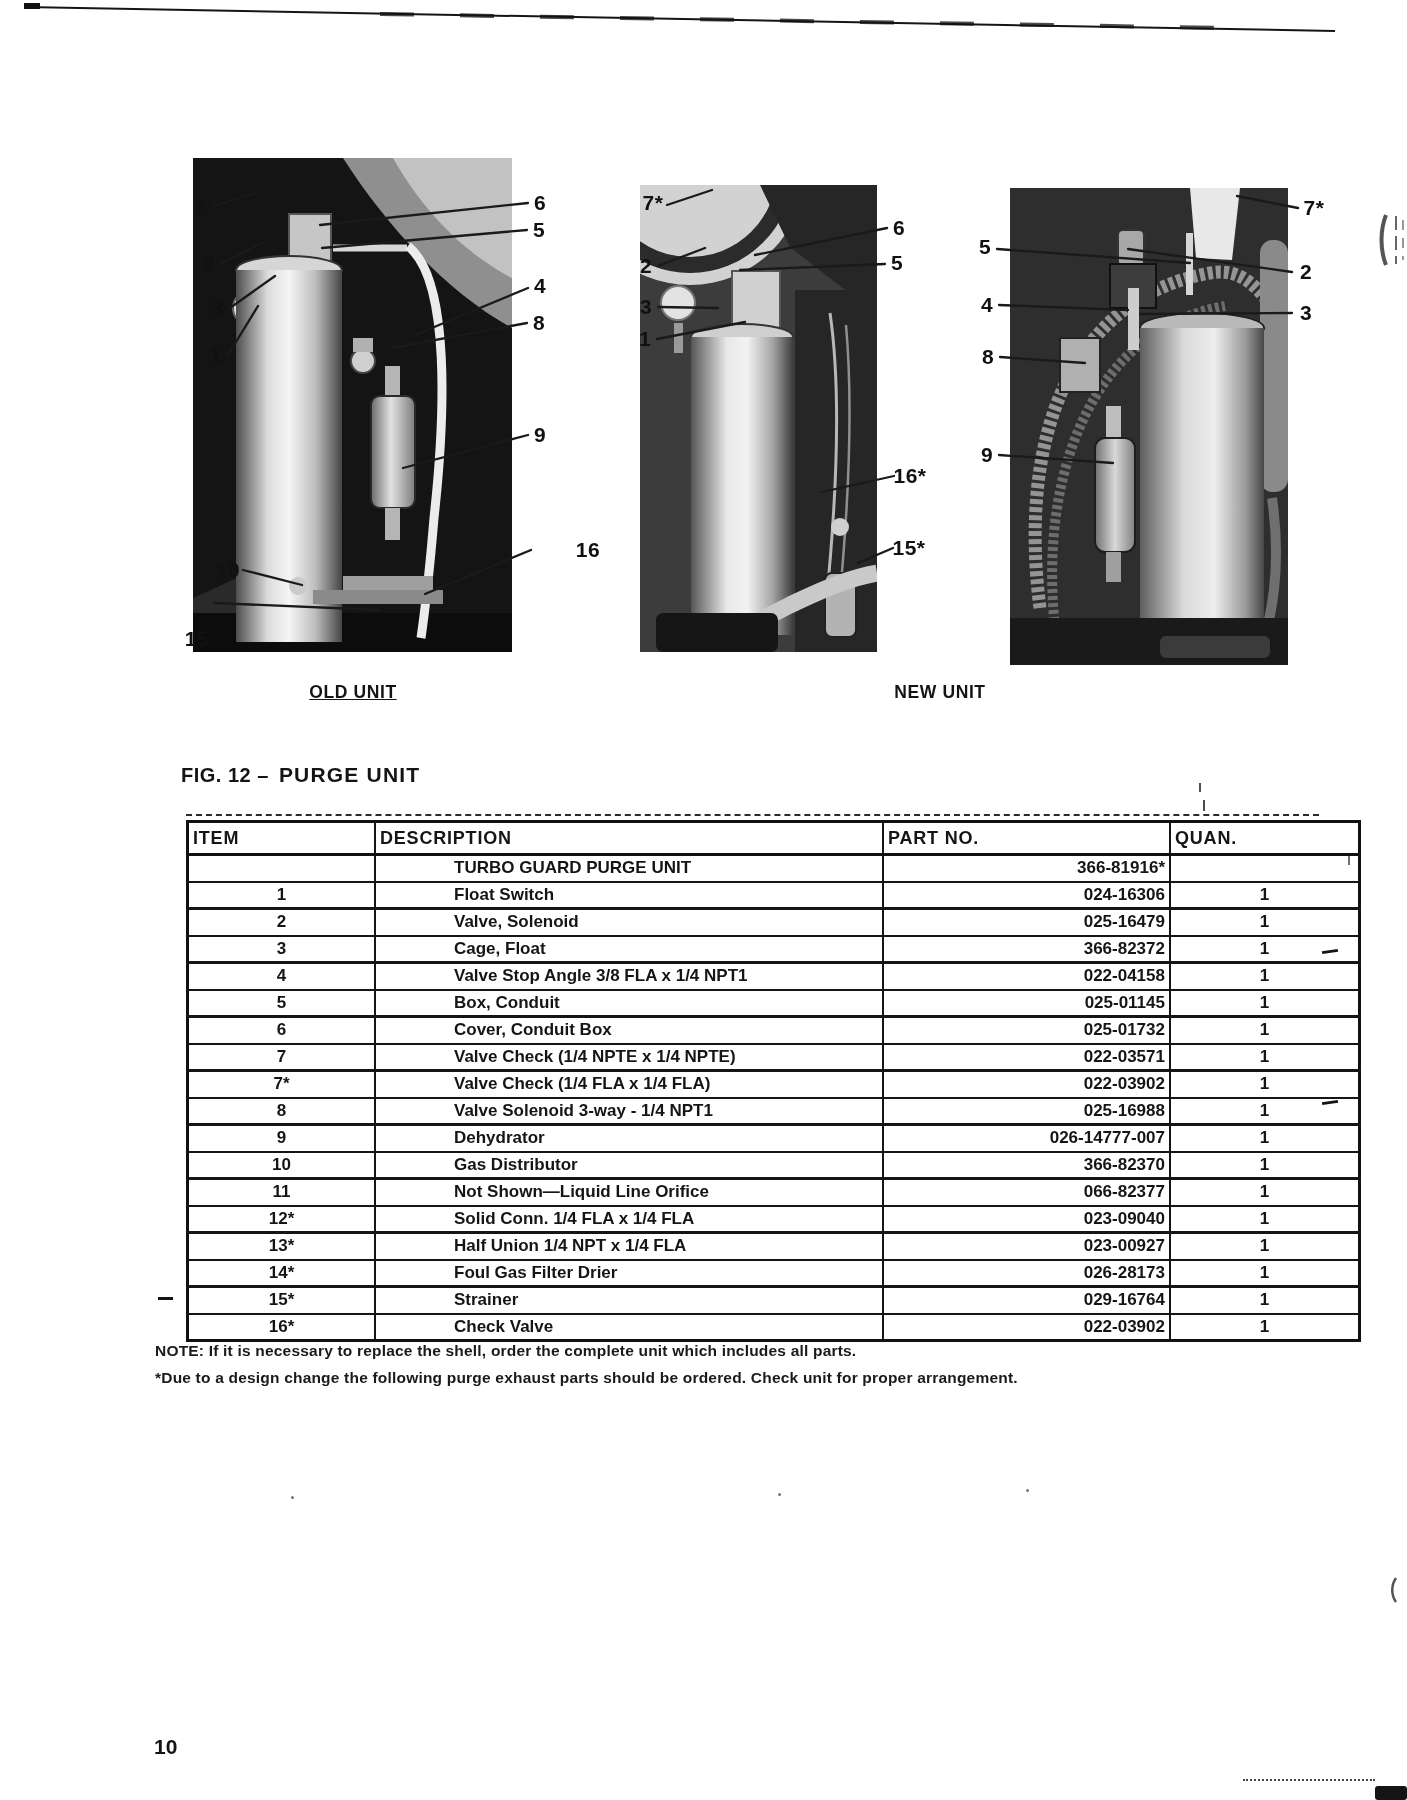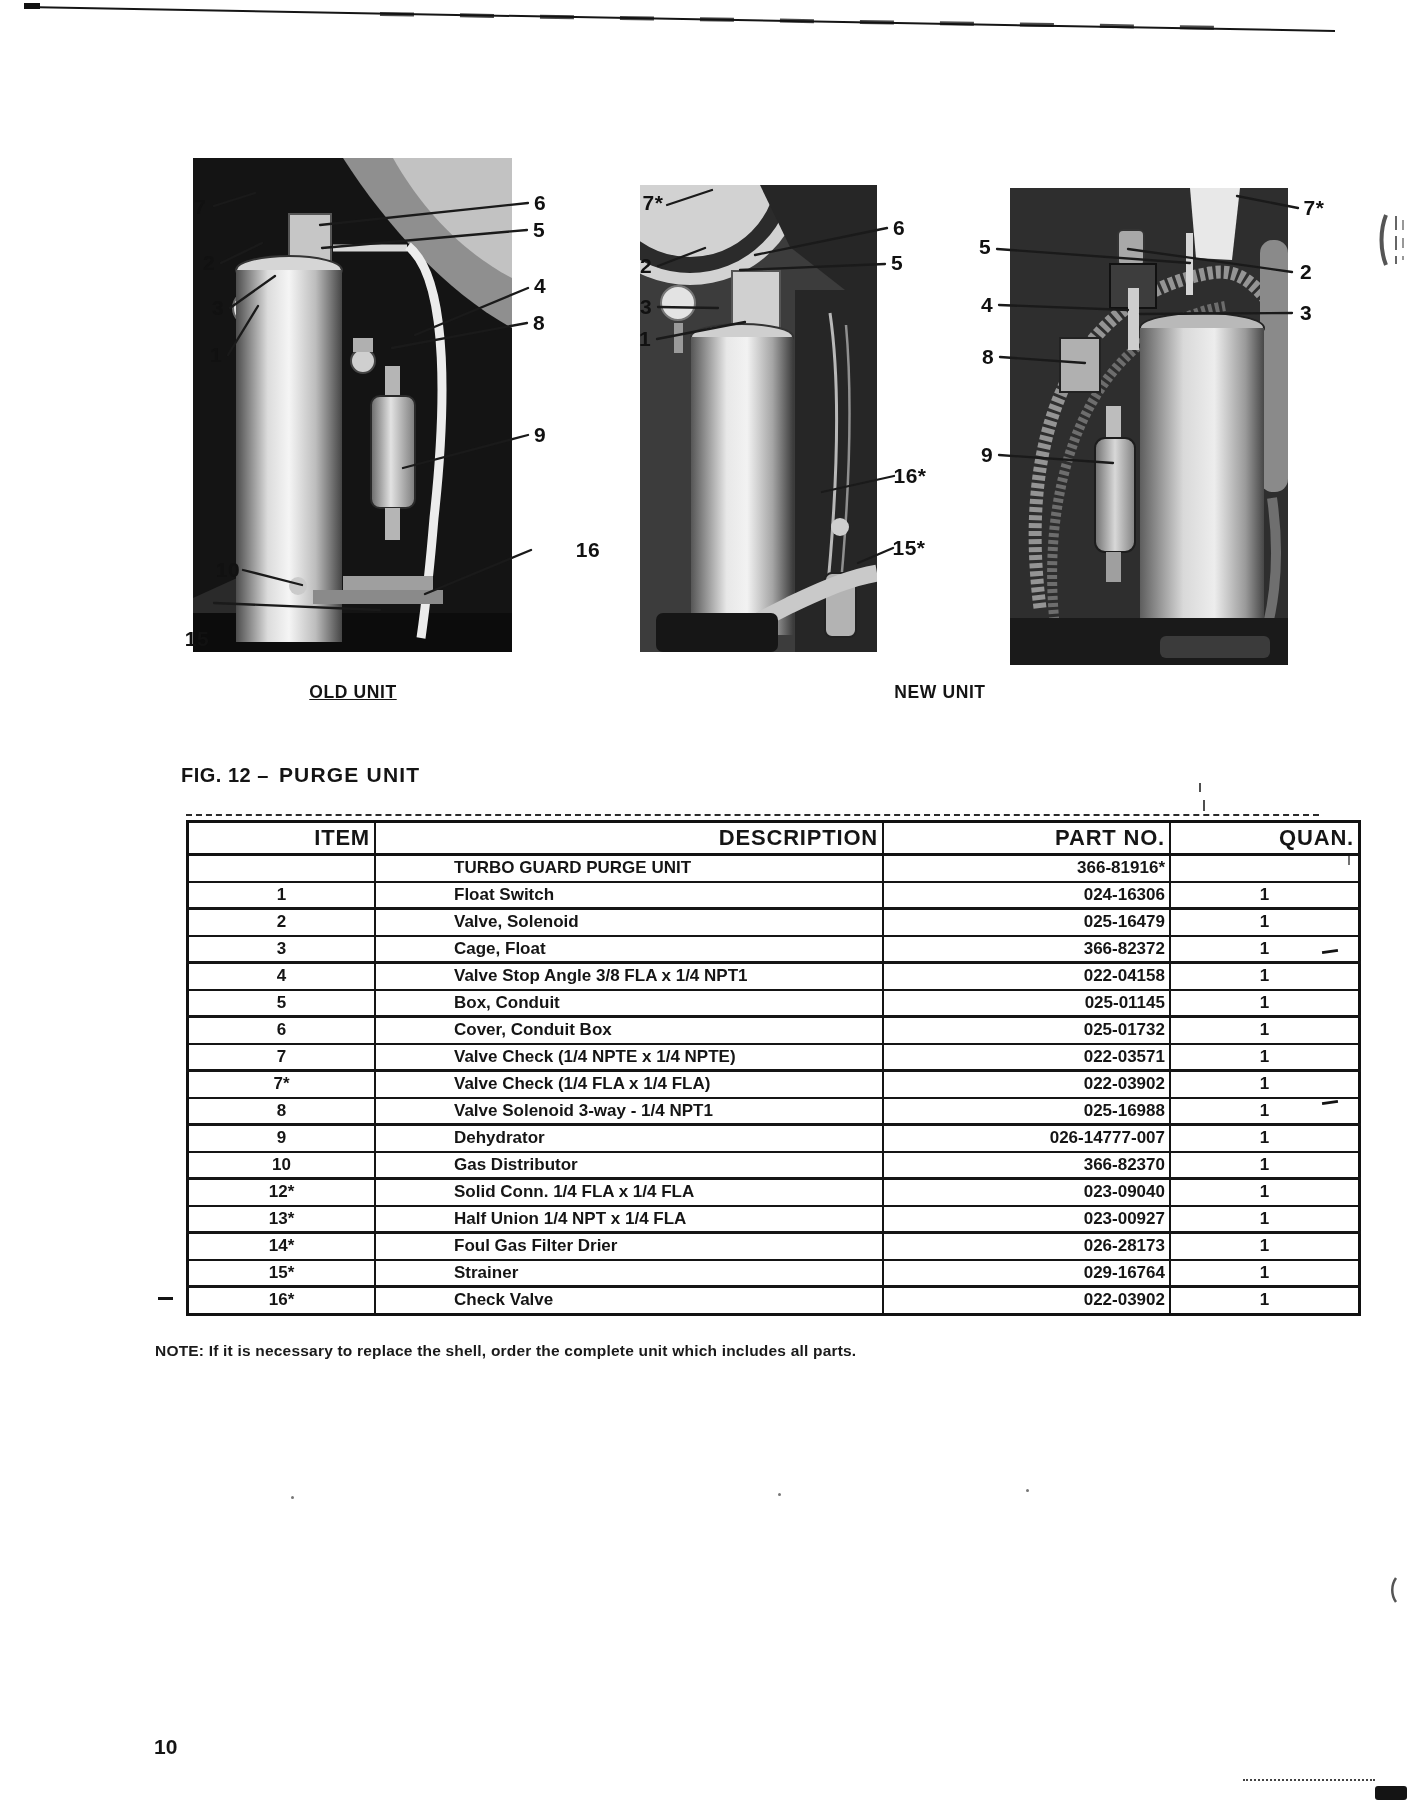--- a/index.html
+++ b/index.html
@@ -35,21 +35,21 @@
     border-collapse:collapse;table-layout:fixed;
     font-size:17px;font-weight:bold;color:#151515;
   }
   .parts-table th,.parts-table td{
     border-left:2px solid #151515;border-right:2px solid #151515;
     padding:0 4px;overflow:hidden;white-space:nowrap;
   }
   .parts-table{border:3px solid #111;}
   .parts-table thead th{
     height:30px;border-bottom:3.5px solid #111;
-    font-size:22px;letter-spacing:.8px;text-align:right;
+    font-size:18px;letter-spacing:.8px;text-align:left;
   }
   .parts-table tbody td{height:24.5px;border-bottom:2px solid #151515;}
   .parts-table tbody tr:nth-child(2n) td{border-bottom-width:3px;}
   .parts-table tbody tr:last-child td{border-bottom:none;}
   .col-item{width:177px;text-align:center;}
   .col-desc{width:498px;text-align:left;}
   td.col-desc{padding-left:78px;}
   .col-part{width:277px;text-align:right;}
   .col-quan{width:179px;text-align:center;}
   .table-topline{position:absolute;left:186px;top:814px;width:1133px;border-top:2px dashed #2a2a2a;}
@@ -327,20 +327,26 @@
           <td class="col-part">026-14777-007</td>
           <td class="col-quan">1</td>
         </tr>
       <tr>
           <td class="col-item">10</td>
           <td class="col-desc">Gas Distributor</td>
           <td class="col-part">366-82370</td>
           <td class="col-quan">1</td>
         </tr>
       <tr>
+          <td class="col-item">11</td>
+          <td class="col-desc">Not Shown—Liquid Line Orifice</td>
+          <td class="col-part">066-82377</td>
+          <td class="col-quan">1</td>
+        </tr>
+      <tr>
           <td class="col-item">12*</td>
           <td class="col-desc">Solid Conn. 1/4 FLA x 1/4 FLA</td>
           <td class="col-part">023-09040</td>
           <td class="col-quan">1</td>
         </tr>
       <tr>
           <td class="col-item">13*</td>
           <td class="col-desc">Half Union 1/4 NPT x 1/4 FLA</td>
           <td class="col-part">023-00927</td>
           <td class="col-quan">1</td>
@@ -360,20 +366,21 @@
       <tr>
           <td class="col-item">16*</td>
           <td class="col-desc">Check Valve</td>
           <td class="col-part">022-03902</td>
           <td class="col-quan">1</td>
         </tr>
     </tbody>
   </table>
 
   <div class="note-line" style="top:1342px;">NOTE: If it is necessary to replace the shell, order the complete unit which includes all parts.</div>
+  <div class="note-line" style="top:1369px;">*Due to a design change the following purge exhaust parts should be ordered. Check unit for proper arrangement.</div>
 
   <div class="page-num">10</div>
 
   <div class="artifact" style="left:1199px;top:783px;width:2px;height:9px;opacity:.75;"></div>
   <div class="artifact" style="left:1203px;top:800px;width:2px;height:11px;opacity:.75;"></div>
   <div class="artifact" style="left:1348px;top:855px;width:2px;height:10px;opacity:.6;"></div>
   <div class="artifact" style="left:1322px;top:950px;width:16px;height:3px;transform:rotate(-8deg);"></div>
   <div class="artifact" style="left:1322px;top:1101px;width:16px;height:3px;transform:rotate(-8deg);"></div>
   <div class="artifact" style="left:158px;top:1297px;width:15px;height:3px;"></div>
   <svg class="abs" style="left:1376px;top:210px;" width="31" height="60">

